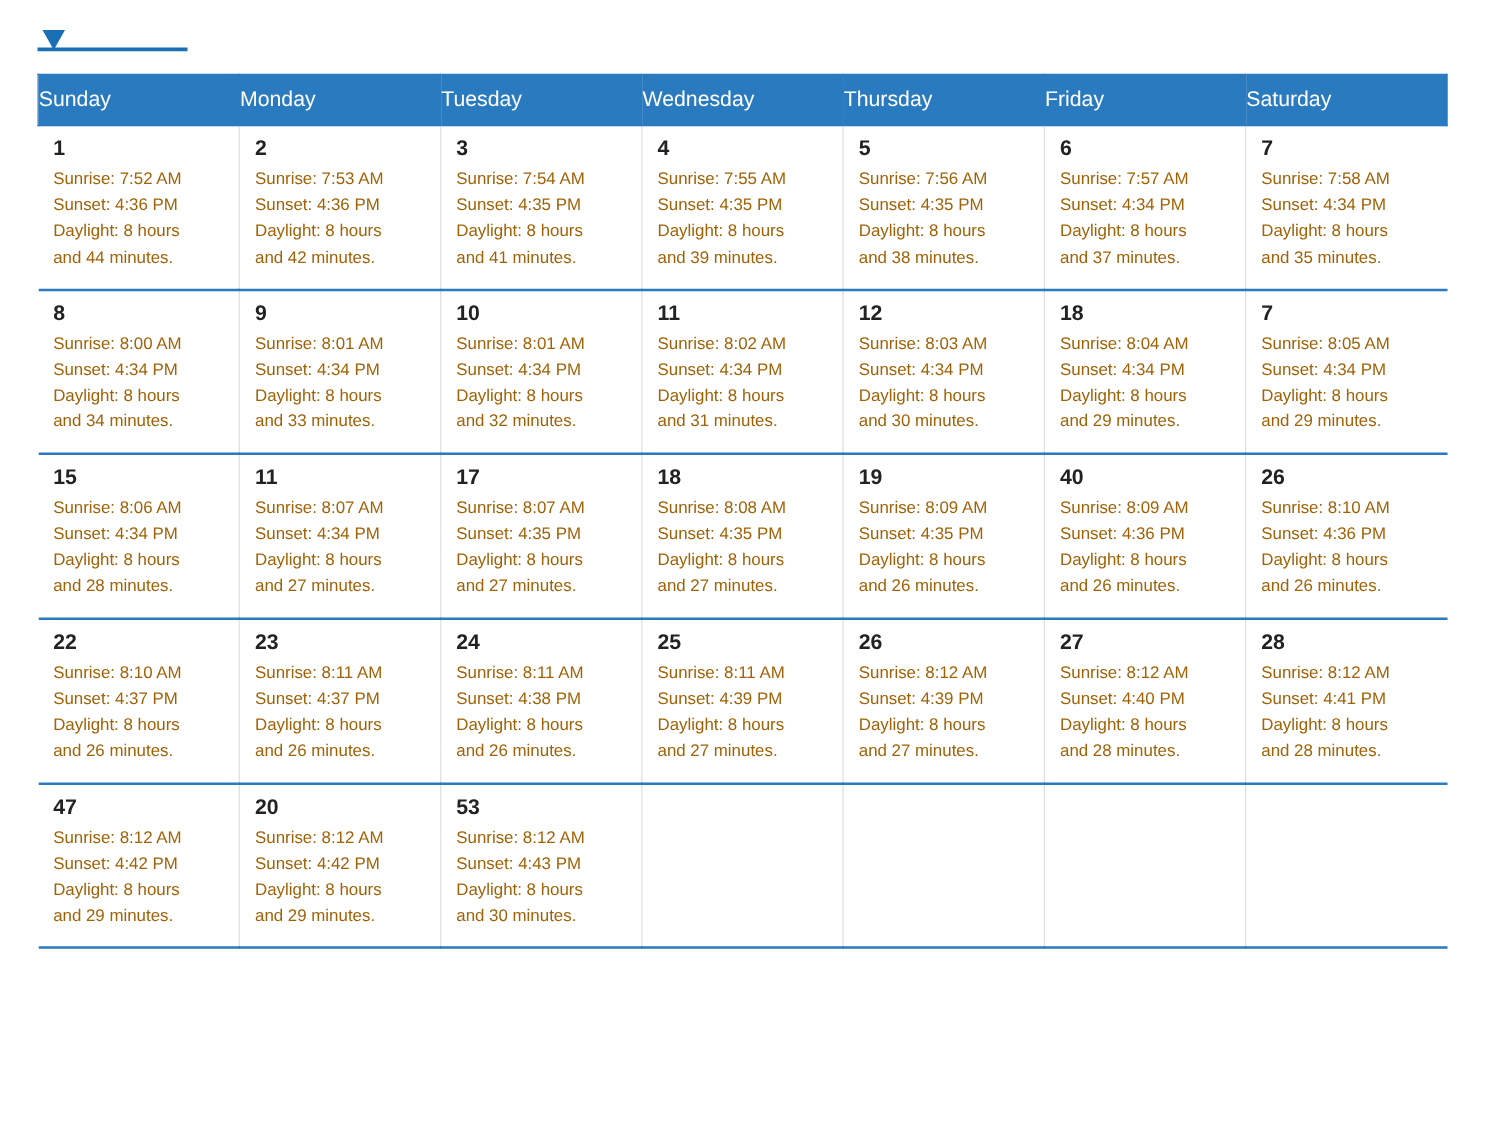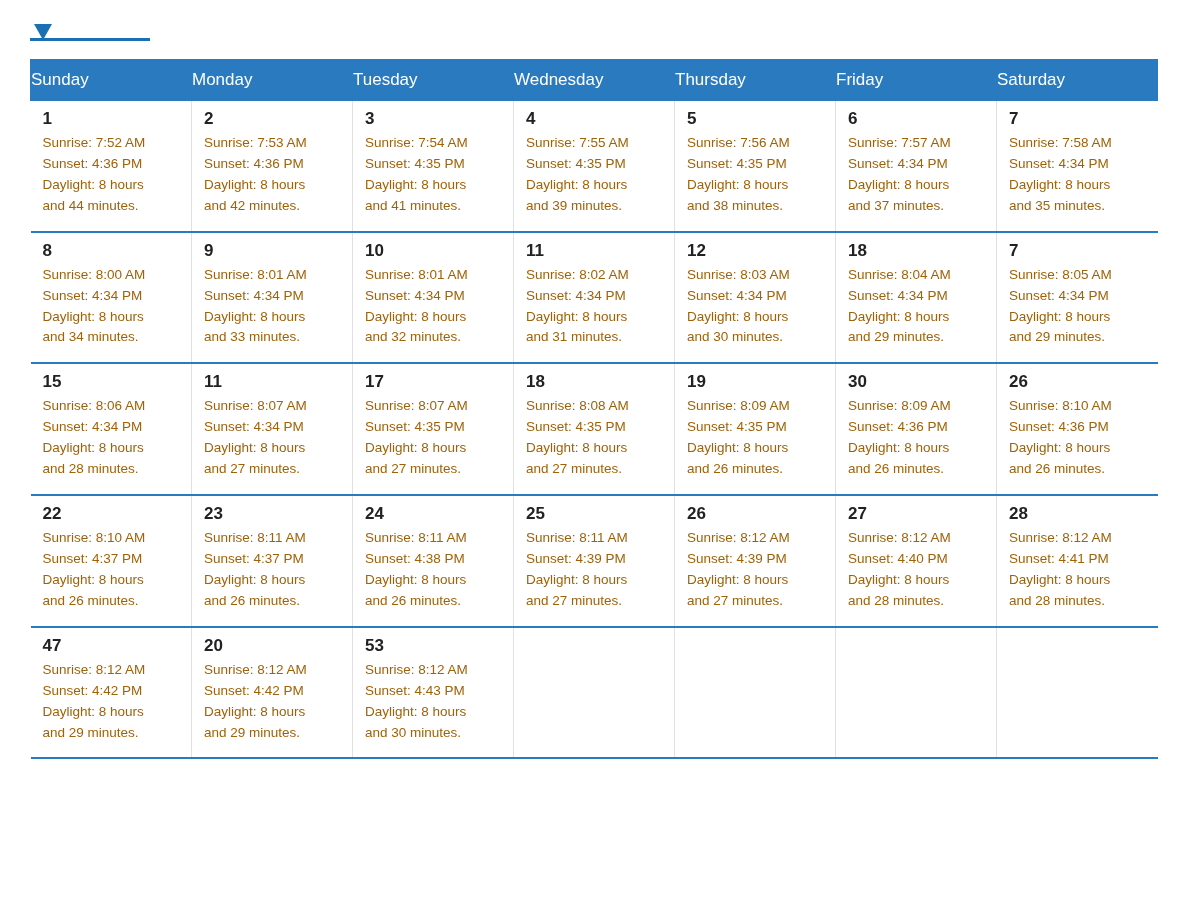--- a/index.html
+++ b/index.html
@@ -297,21 +297,21 @@
         <td>
           <span class="day-number">19</span>
         <div class="day-info">
           Sunrise: 8:09 AM<br>
           Sunset: 4:35 PM<br>
           Daylight: 8 hours<br>
           and 26 minutes.
         </div>
         </td>
         <td>
-          <span class="day-number">30</span>
+          <span class="day-number">40</span>
         <div class="day-info">
           Sunrise: 8:09 AM<br>
           Sunset: 4:36 PM<br>
           Daylight: 8 hours<br>
           and 26 minutes.
         </div>
         </td>
         <td>
           <span class="day-number">26</span>
         <div class="day-info">

